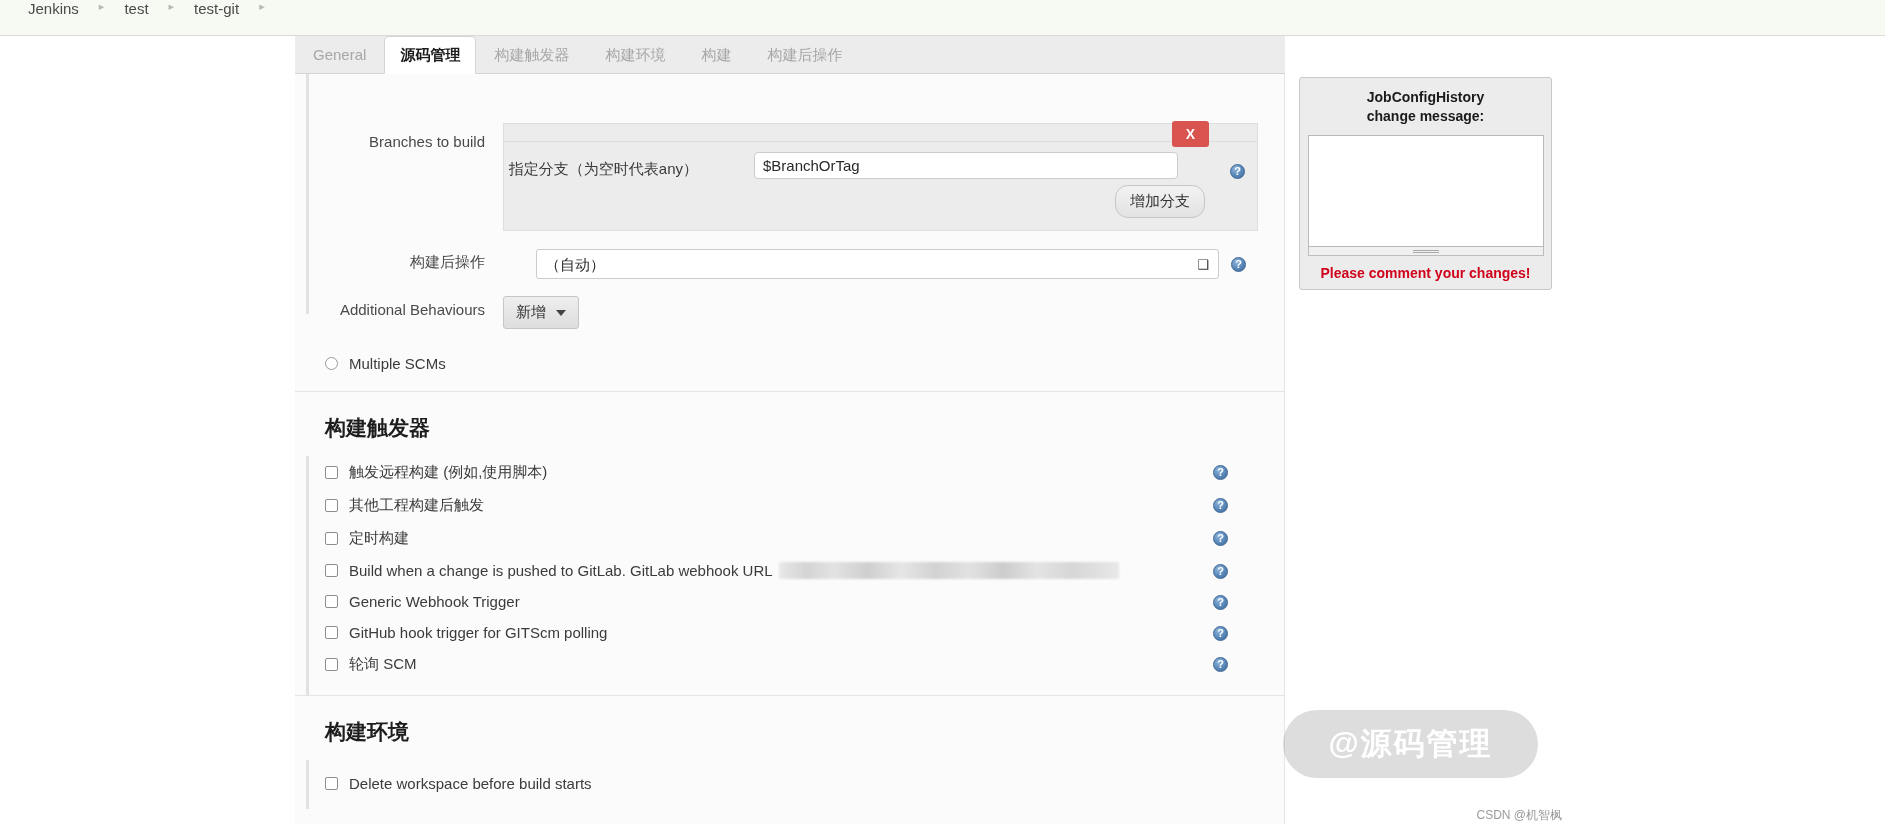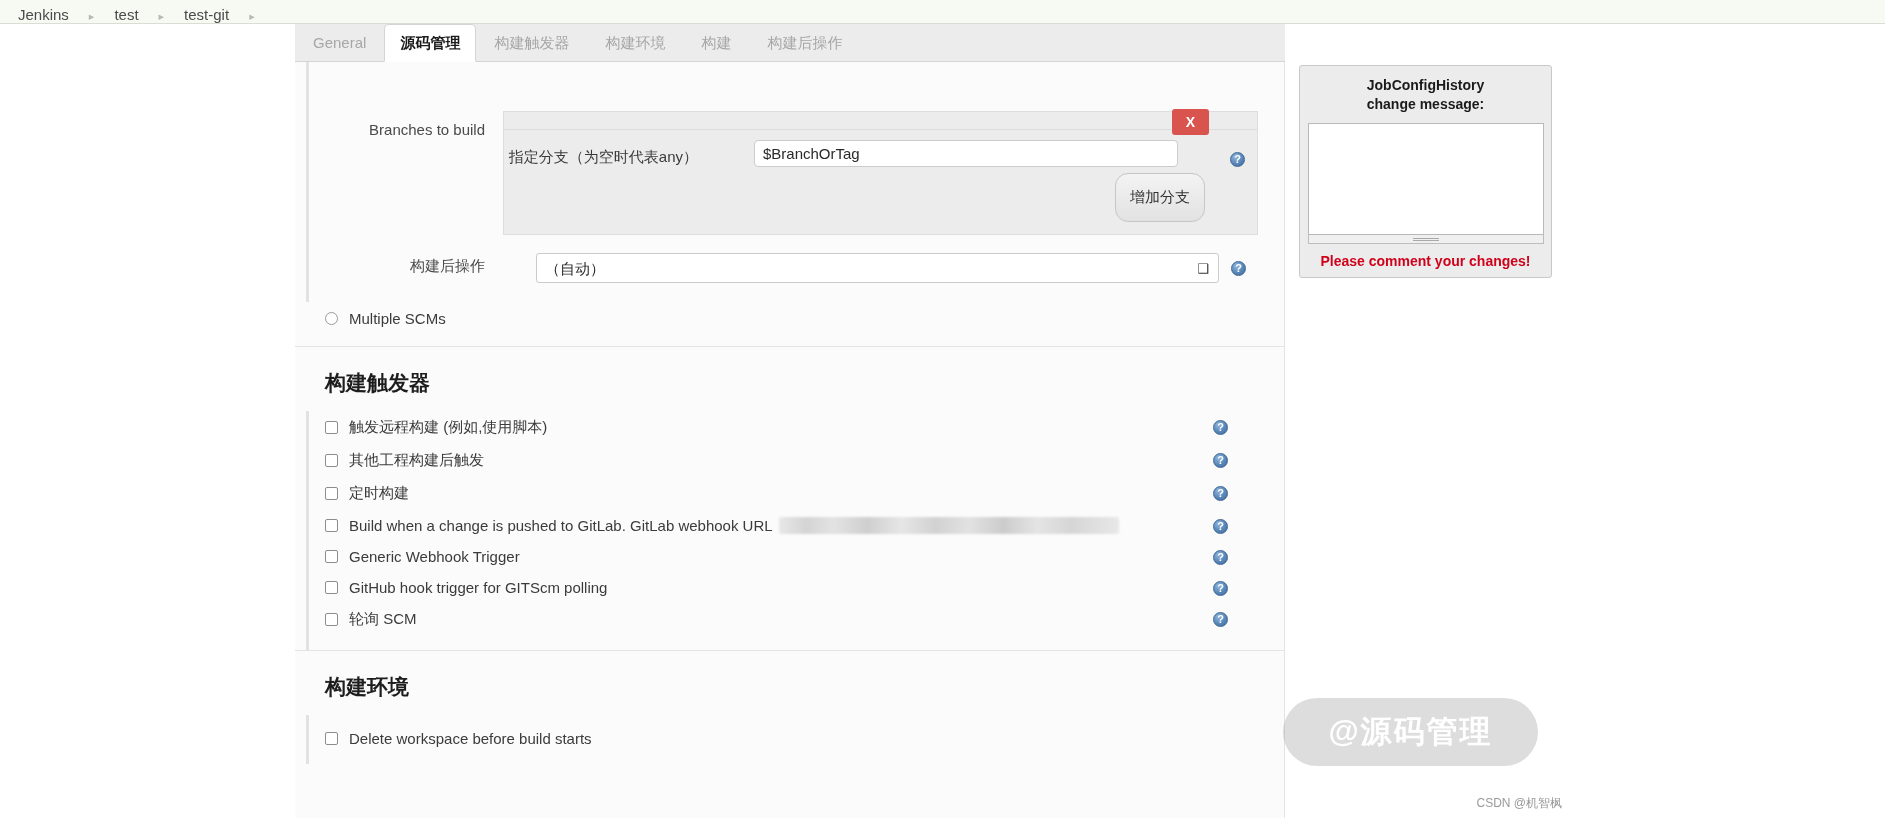--- a/index.html
+++ b/index.html
@@ -5,22 +5,22 @@
   html,body{margin:0;padding:0;}
   body{
     width:1885px;height:824px;overflow:hidden;
     background:#fff;
     font-family:"Liberation Sans","DejaVu Sans",sans-serif;
     font-size:15px;color:#333;
     -webkit-font-smoothing:antialiased;
   }
   
   .breadcrumb-bar{
-    height:24px;background:#f7f9f3;border-bottom:1px solid #dcdcd4;
-    display:flex;align-items:flex-end;padding-left:14px;box-sizing:border-box;
+    height:36px;background:#f7f9f3;border-bottom:1px solid #dcdcd4;
+    display:flex;align-items:flex-start;padding-left:24px;box-sizing:border-box;
   }
   .crumb{color:#4b4b4b;font-size:15px;padding:0 4px;cursor:pointer;}
   .crumb-sep{color:#b9b9b0;font-size:11px;padding:0 16px;}
   
   .page{position:relative;width:1580px;height:794px;background:#fff;}
   .left-gutter{position:absolute;left:0;top:0;width:295px;height:794px;background:#fff;}
   
   .tabbar{
     position:absolute;left:295px;top:0;width:990px;height:38px;
     background:#ececec;border-bottom:1px solid #d4d4d4;
@@ -70,21 +70,21 @@
   }
   .helpbtn{
     width:15px;height:15px;border-radius:50%;margin:0 12px;flex:none;cursor:pointer;
     background:radial-gradient(circle at 35% 30%,#8fb6dd 0%,#5886b7 55%,#3f6c9c 100%);
     border:1px solid #3c6594;color:#fff;font-size:11px;font-weight:bold;
     line-height:13px;text-align:center;box-sizing:border-box;
   }
   .branch-addrow{display:flex;justify-content:flex-end;padding:0 52px 12px 0;}
   .btn{
     background:linear-gradient(#f3f3f3,#e2e2e2);border:1px solid #c6c6c6;border-radius:13px;
-    font-size:15px;color:#333;padding:14px 14px;cursor:pointer;
+    font-size:15px;color:#333;padding:6px 14px;cursor:pointer;
     font-family:"Liberation Sans","DejaVu Sans",sans-serif;
   }
   
   .select-row{display:flex;align-items:center;padding:6px 0;margin-left:33px;}
   select.sel{
     flex:1;height:30px;border:1px solid #ccc;border-radius:3px;background:#fff;
     font-size:15px;color:#2a2a2a;padding:2px 8px;box-sizing:border-box;
     font-family:"Liberation Sans","DejaVu Sans",sans-serif;
     -webkit-appearance:none;appearance:none;
   }
@@ -205,20 +205,31 @@
             <select class="sel">
               <option>（自动）</option>
             </select>
             <span class="sel-caret">❑</span>
           </span>
           <span class="helpbtn">?</span>
         </div>
       </div>
     </div>
 
+    <div class="setting" style="padding:6px 26px 0 30px;">
+      <div class="setting-name">Additional Behaviours</div>
+      <div class="setting-main">
+        <div class="behav-row">
+          <button class="dropbtn">
+            <span>新增</span>
+            <span class="caret"></span>
+          </button>
+        </div>
+      </div>
+    </div>
 
     <div style="padding:14px 26px 12px 30px;border-bottom:1px solid #e4e4e4;">
       <div class="opt-row">
         <span class="radio"></span>
         <span class="opt-label">Multiple SCMs</span>
       </div>
     </div>
 
     <div style="padding:0 26px 0 30px;">
       <div class="section-head" style="border-top:none;">构建触发器</div>

